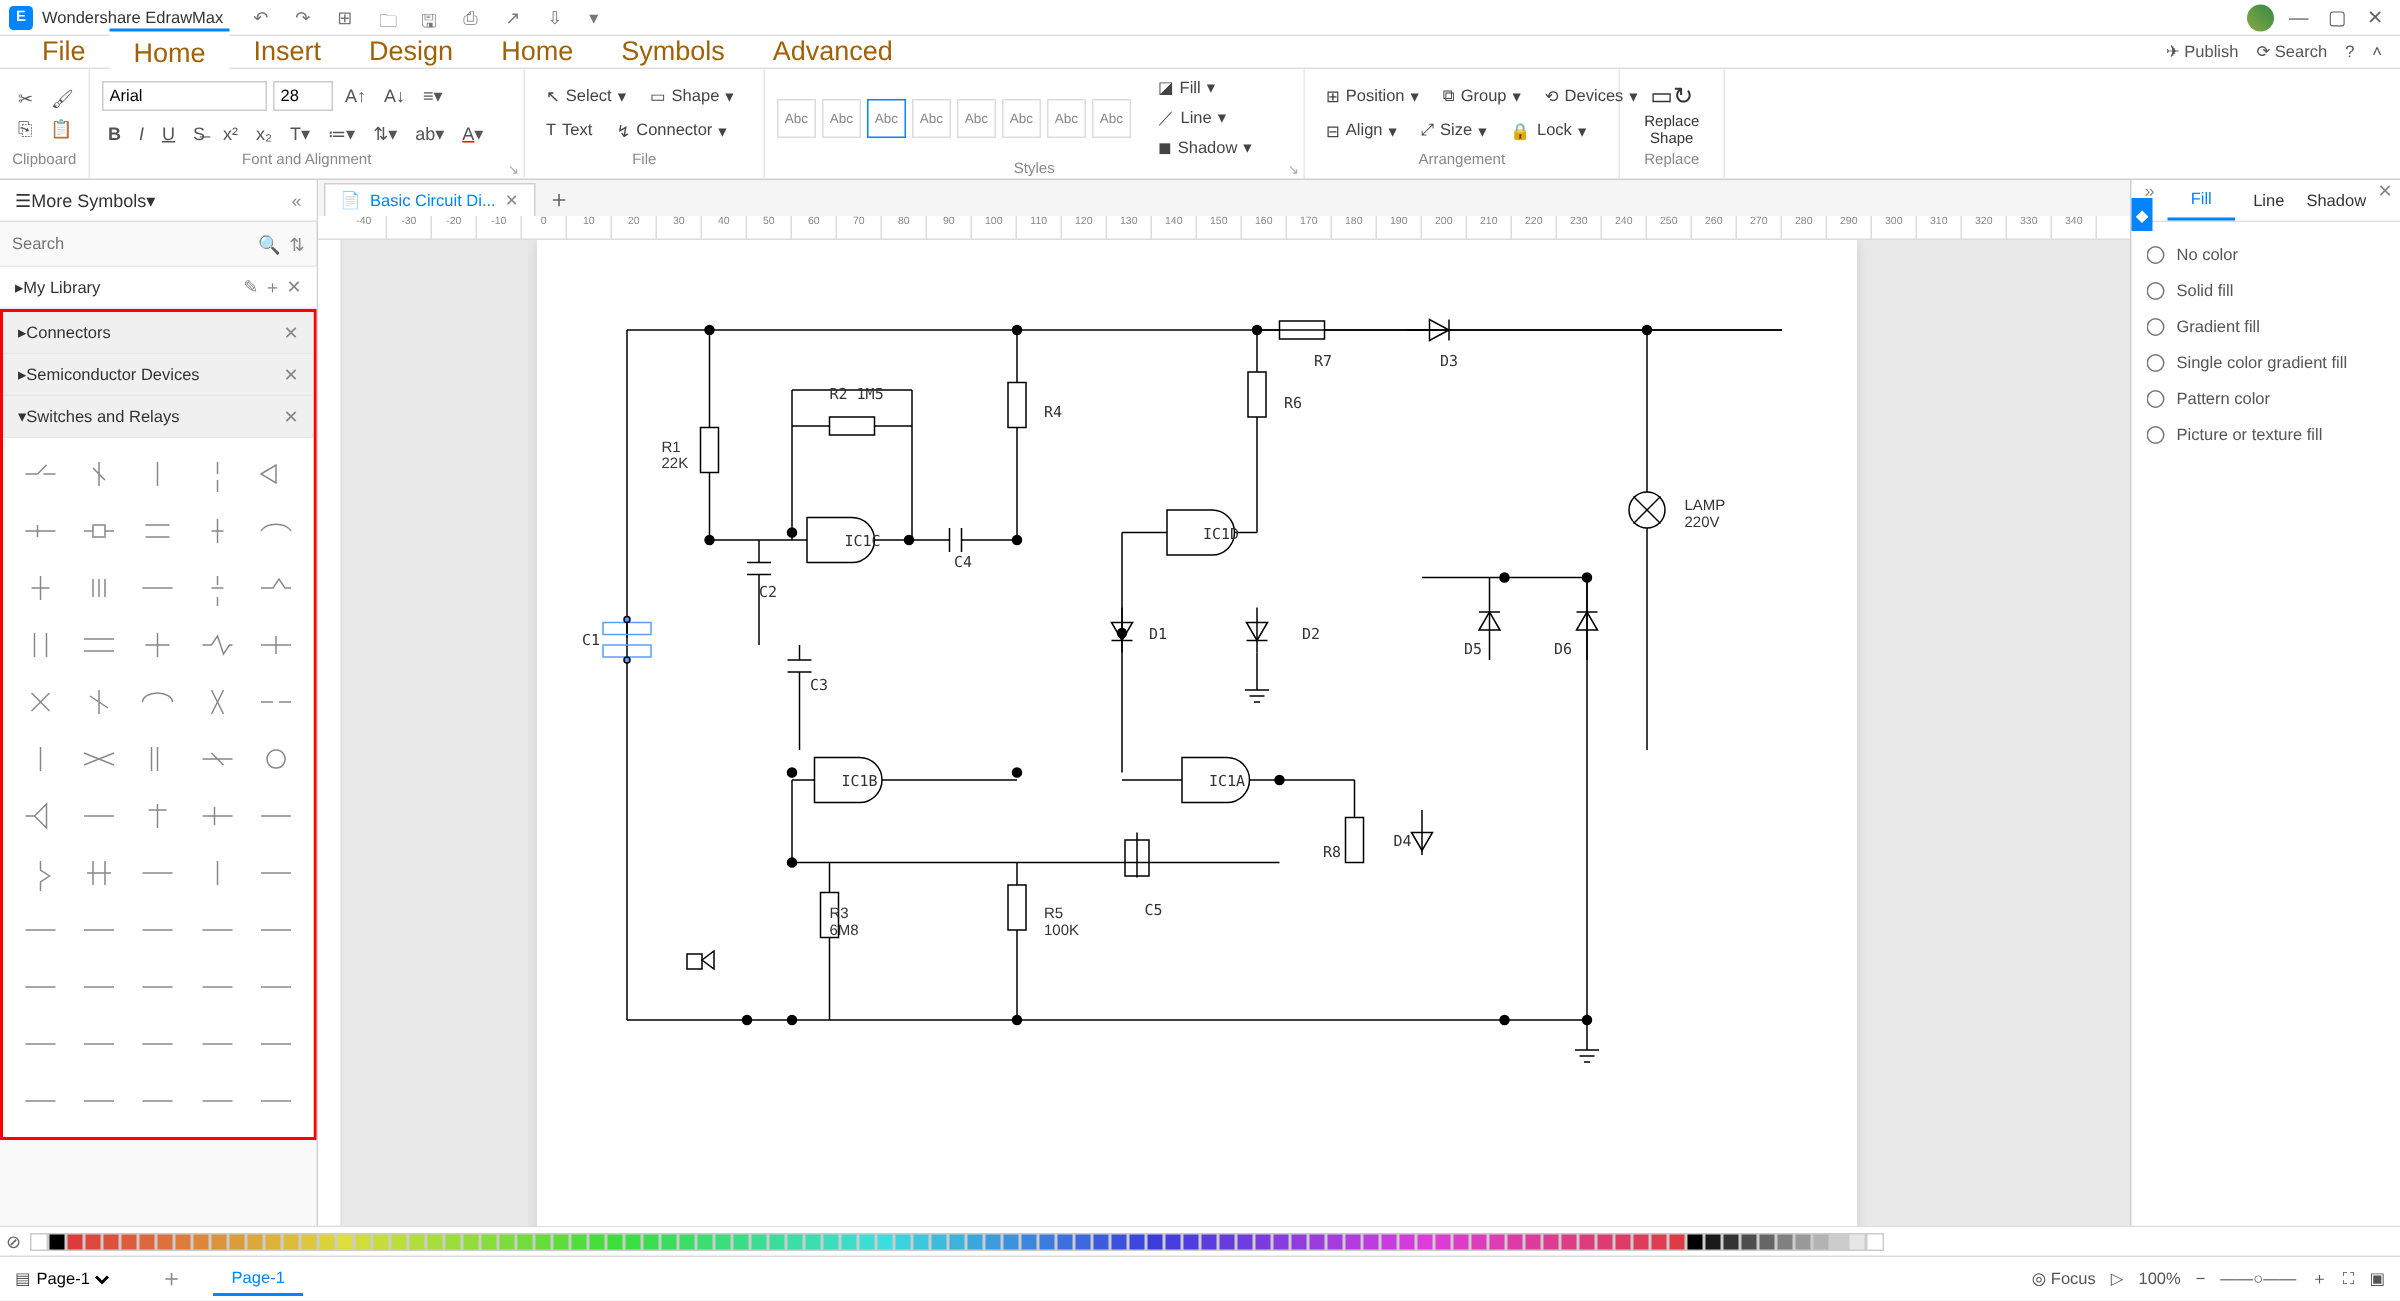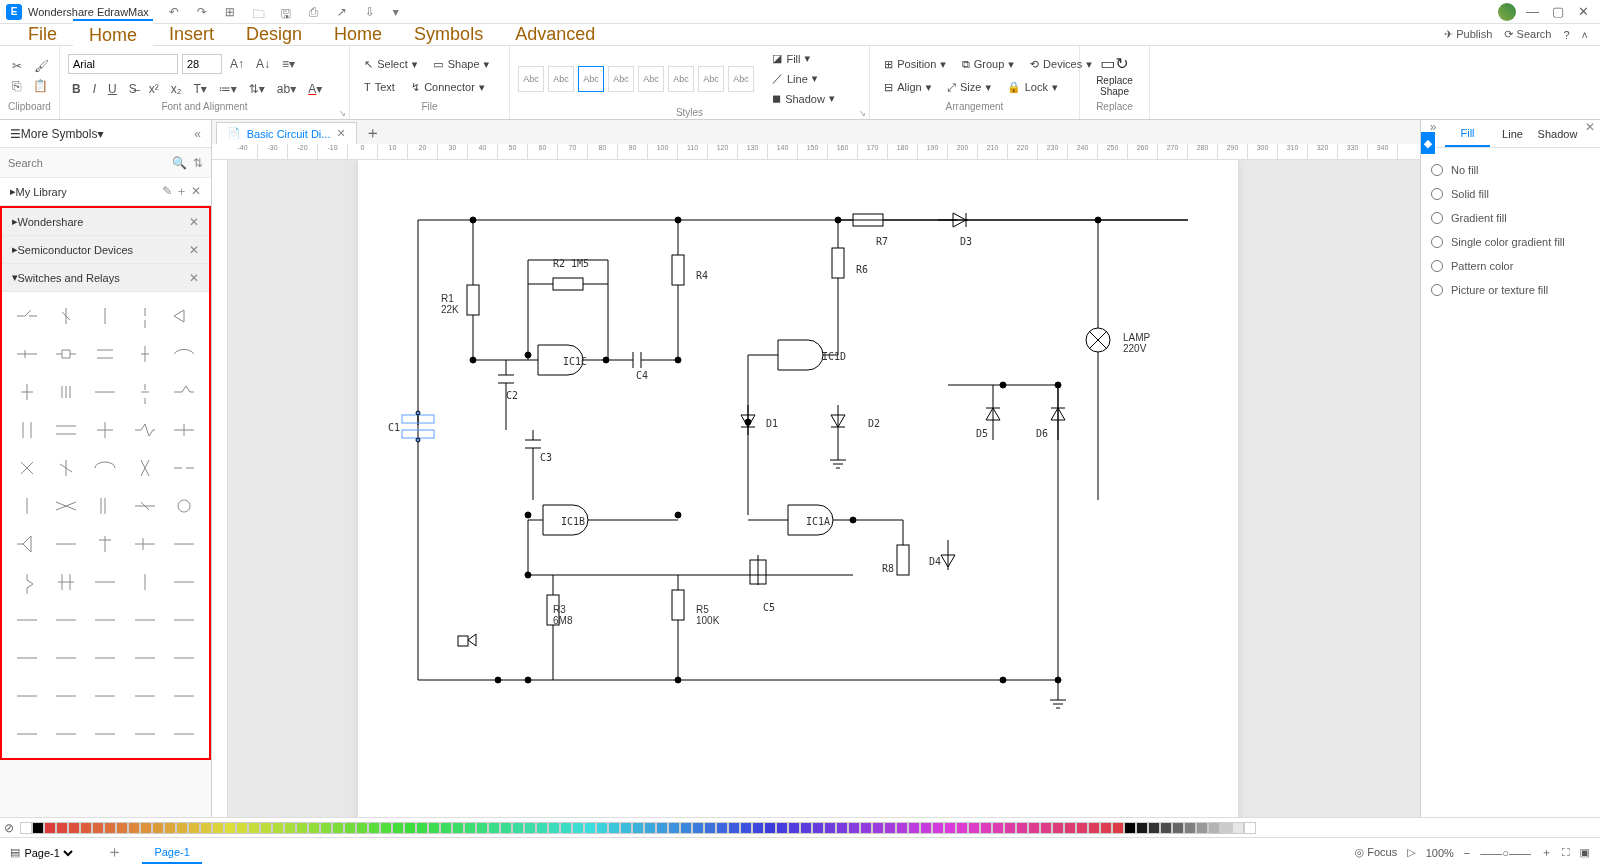--- a/index.html
+++ b/index.html
@@ -254,21 +254,21 @@
       <span style="margin-left:6px;color:#888">⇅</span>
     </div>
     <div class="sym-cat" style="background:#fff">
       <span>▸ </span>
         <span>My Library</span>
       <span class="close">✎ ＋ ✕</span>
     </div>
     <div class="red-box">
       <div class="sym-cat">
           <span>▸ </span>
-          <span>Wondershare</span>
+          <span>Connectors</span>
           <span class="close">✕</span>
         </div>
       <div class="sym-cat">
           <span>▸ </span>
           <span>Semiconductor Devices</span>
           <span class="close">✕</span>
         </div>
       <div class="sym-cat">
           <span>▾ </span>
           <span>Switches and Relays</span>
@@ -790,21 +790,21 @@
             <span class="clabel" style="left:338px;top:110px">R4</span>
             <span class="clabel" style="left:498px;top:104px">R6</span>
             <span class="clabel" style="left:518px;top:76px">R7</span>
             <span class="clabel" style="left:602px;top:76px">D3</span>
             <span class="clabel" style="left:30px;top:262px">C1</span>
             <span class="clabel" style="left:148px;top:230px">C2</span>
             <span class="clabel" style="left:182px;top:292px">C3</span>
             <span class="clabel" style="left:278px;top:210px">C4</span>
             <span class="clabel" style="left:405px;top:442px">C5</span>
             <span class="clabel" style="left:205px;top:196px">IC1C</span>
-            <span class="clabel" style="left:464px;top:191px">IC1D</span>
+            <span class="clabel" style="left:444px;top:191px">IC1D</span>
             <span class="clabel" style="left:203px;top:356px">IC1B</span>
             <span class="clabel" style="left:448px;top:356px">IC1A</span>
             <span class="clabel" style="left:408px;top:258px">D1</span>
             <span class="clabel" style="left:510px;top:258px">D2</span>
             <span class="clabel" style="left:571px;top:396px">D4</span>
             <span class="clabel" style="left:618px;top:268px">D5</span>
             <span class="clabel" style="left:678px;top:268px">D6</span>
             <span class="clabel" style="left:524px;top:403px">R8</span>
             <span class="clabel" style="left:195px;top:444px"><span>R3</span><br><span>6M8</span></span>
             <span class="clabel" style="left:338px;top:444px"><span>R5</span><br><span>100K</span></span>
@@ -820,21 +820,21 @@
     <div class="fmt-tabs">
       <span style="width:24px;text-align:center;color:#888">»</span>
       <div class="fmt-tab active">Fill</div>
       <div class="fmt-tab">Line</div>
       <div class="fmt-tab">Shadow</div>
       <span style="width:20px;text-align:center;color:#888">✕</span>
     </div>
     <div class="fmt-body">
       <label class="fmt-opt">
           <input type="radio" name="fill" style="">
-          <span>No fill</span>
+          <span>No color</span>
         </label>
       <label class="fmt-opt">
           <input type="radio" name="fill" style="">
           <span>Solid fill</span>
         </label>
       <label class="fmt-opt">
           <input type="radio" name="fill" style="">
           <span>Gradient fill</span>
         </label>
       <label class="fmt-opt">

